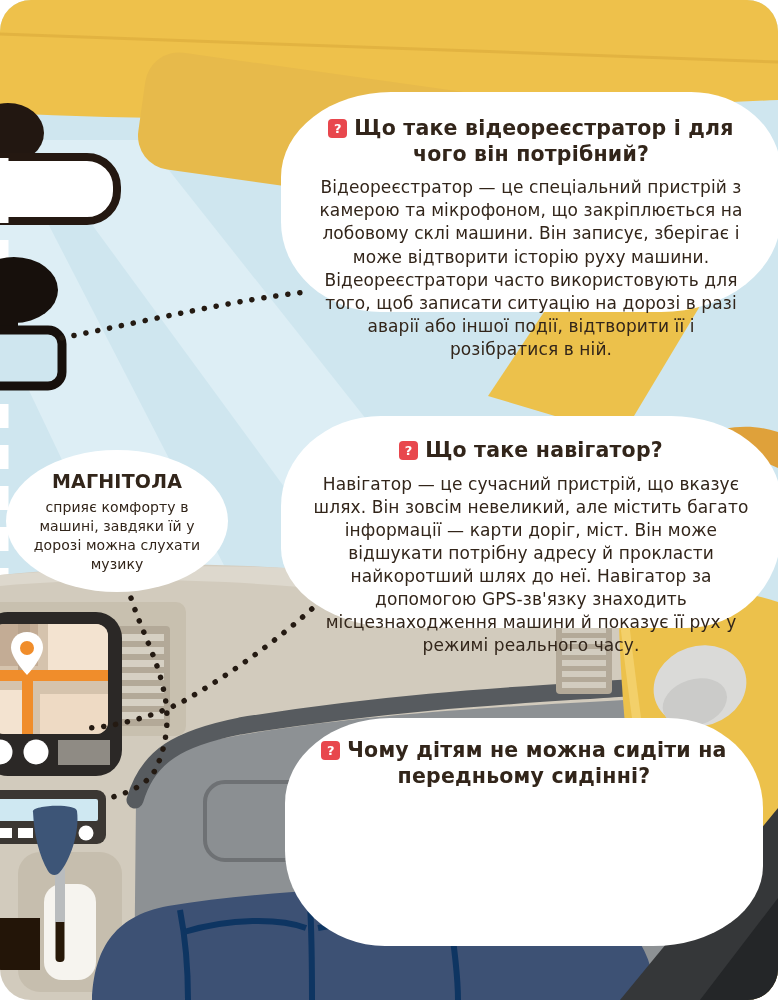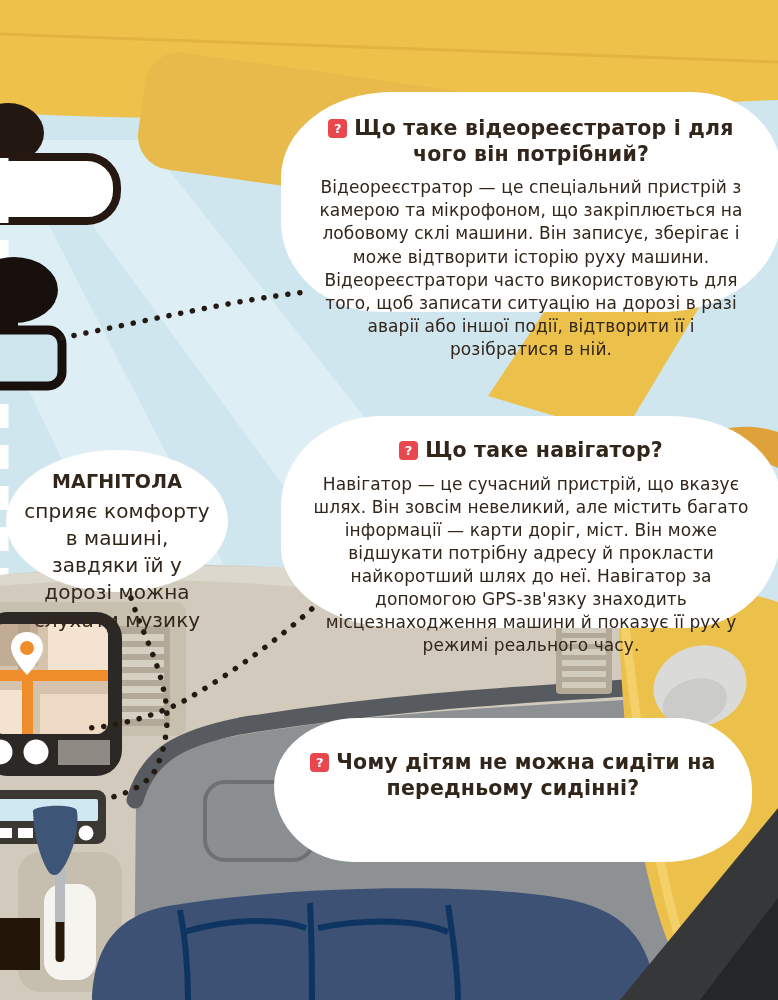--- a/index.html
+++ b/index.html
@@ -1,18 +1,18 @@
 <!DOCTYPE html>
 <html><head>
 <meta charset="utf-8">
 <style>
   html,body{margin:0;padding:0;background:#fff;}
   .page{
     position:relative;width:778px;height:1000px;overflow:hidden;
-    font-family:"DejaVu Sans",sans-serif;color:#32251a;
+    font-family:"DejaVu Sans",sans-serif;color:#32251a;border-radius:31px;
   }
   .scene{position:absolute;left:0;top:0;}
   .bubble{
     position:absolute;background:#ffffff;text-align:center;box-sizing:border-box;
   }
   .bubble .title{
     font-weight:bold;font-size:20.5px;line-height:1.25;letter-spacing:.2px;
   }
   .bubble .body{
     font-size:17px;line-height:1.36;margin-top:9px;letter-spacing:.1px;
@@ -21,23 +21,23 @@
     display:inline-block;width:19px;height:19px;background:#e8474d;color:#fff;
     border-radius:4px;font-size:13px;font-weight:bold;line-height:19px;
     text-align:center;vertical-align:2px;margin-right:7px;
   }
   .b-dashcam{left:281px;top:92px;width:500px;height:220px;
     border-radius:110px 90px 120px 100px / 85px 80px 95px 90px;padding:24px 30px 0;}
   .b-navigator{left:281px;top:416px;width:500px;height:212px;
     border-radius:100px 110px 95px 120px / 90px 85px 95px 80px;padding:22px 28px 0;}
   .b-stereo{left:6px;top:450px;width:222px;height:142px;border-radius:50%;padding:20px 14px 0;}
   .b-stereo .title{font-size:19px;}
-  .b-stereo .body{font-size:20px;margin-top:4px;}
-  .b-frontseat{left:274px;top:718px;width:478px;height:144px;
-    border-radius:105px 95px 110px 100px / 85px 90px 80px 95px;padding:32px 26px 0;}
+  .b-stereo .body{font-size:14px;margin-top:4px;}
+  .b-frontseat{left:285px;top:718px;width:478px;height:228px;
+    border-radius:105px 95px 110px 100px / 85px 90px 80px 95px;padding:20px 26px 0;}
 </style>
 </head>
 <body>
 
 <div class="page">
 
   <svg class="scene" width="778" height="1000" viewBox="0 0 778 1000">
     <defs>
       <clipPath id="navclip">
           <rect x="-8" y="624" width="116" height="110" rx="12"></rect>

